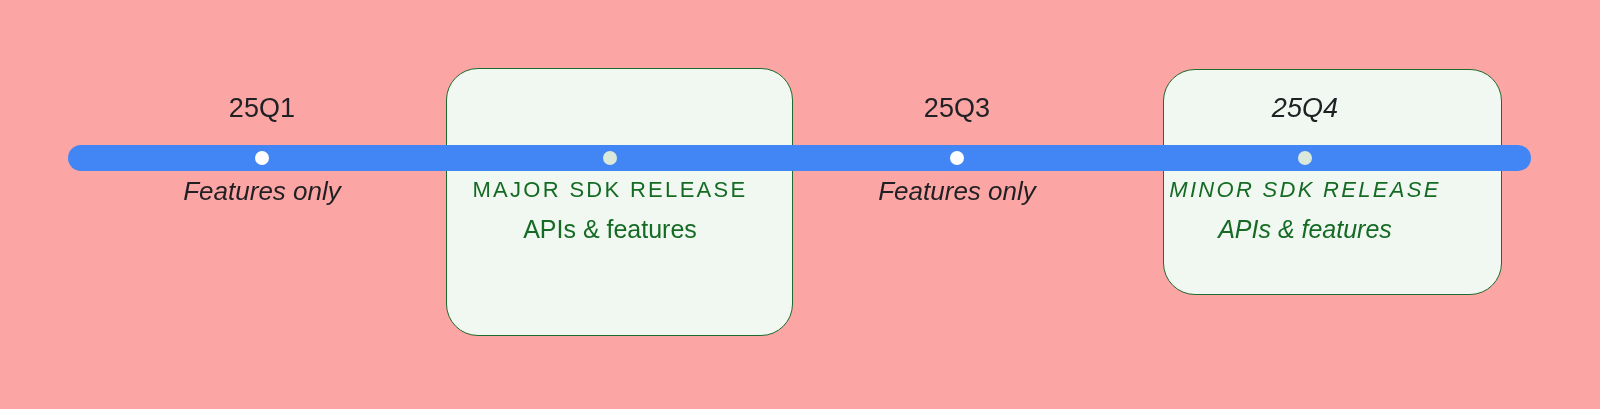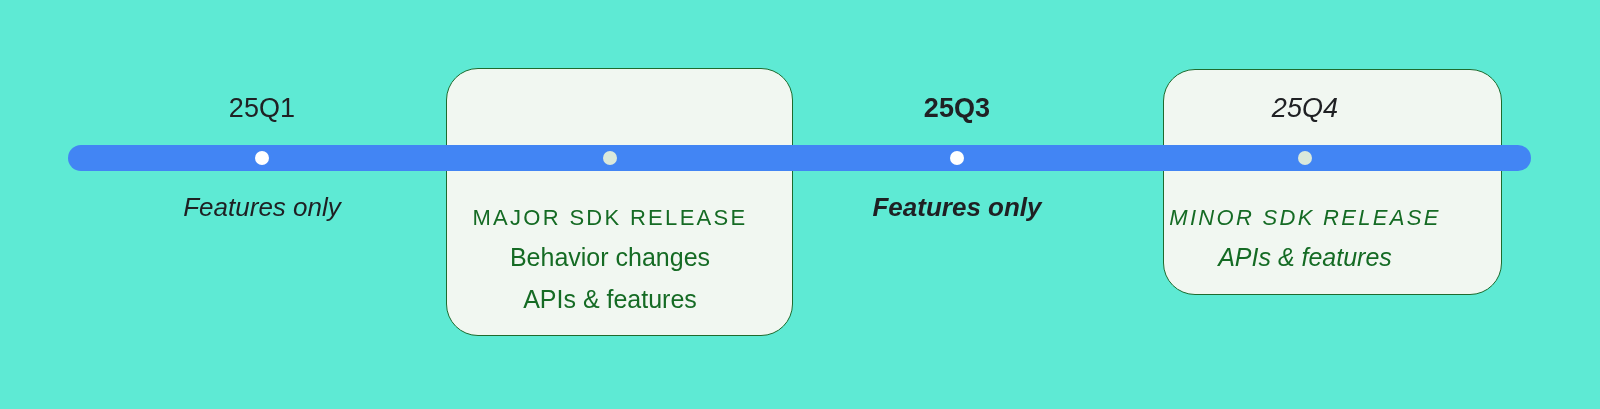--- a/index.html
+++ b/index.html
@@ -8,21 +8,21 @@
     background: #ffffff;
   }
   body {
     font-family: "Liberation Sans", sans-serif;
     -webkit-font-smoothing: antialiased;
   }
   #stage {
     position: relative;
     width: 1600px;
     height: 409px;
-    background: #5eead4;
+    background: #fca5a5;
     overflow: hidden;
   }
 
   
   .card {
     position: absolute;
     box-sizing: border-box;
     background: #f1f7f1;
     border: 1.6px solid #1e6b2e;
     border-radius: 32px;
@@ -73,40 +73,39 @@
     width: 100%;
     font-size: 27px;
     line-height: 34px;
     color: #202124;
     letter-spacing: 0.1px;
     white-space: nowrap;
   }
 
   .below {
     position: absolute;
-    top: 188px;
+    top: 172px;
     left: 0;
     width: 100%;
   }
 
   .note-italic {
     font-size: 26px;
     line-height: 38px;
     font-style: italic;
     color: #1f2023;
     white-space: nowrap;
   }
 
   .release-kicker {
     font-size: 22px;
     line-height: 36px;
     color: #156b24;
     letter-spacing: 2.3px;
     white-space: nowrap;
-    margin-top: 12px;
   }
 
   .release-line {
     font-size: 25px;
     line-height: 42px;
     color: #156b24;
     white-space: nowrap;
   }
 </style>
 </head>
@@ -127,26 +126,25 @@
   <div class="col" style="left:112px; width:300px;">
     <div class="quarter-label">25Q1</div>
     <div class="below">
       <div class="note-italic">Features only</div>
     </div>
   </div>
 
   <div class="col" style="left:460px; width:300px;">
     <div class="below">
       <div class="release-kicker">MAJOR SDK RELEASE</div>
-      <div class="release-line">Behavior changes</div>
       <div class="release-line">APIs &amp; features</div>
     </div>
   </div>
 
-  <div class="col" style="left:807px; width:300px;font-weight:bold;">
+  <div class="col" style="left:807px; width:300px;">
     <div class="quarter-label">25Q3</div>
     <div class="below">
       <div class="note-italic">Features only</div>
     </div>
   </div>
 
   <div class="col" style="left:1155px; width:300px;font-style:italic;">
     <div class="quarter-label">25Q4</div>
     <div class="below">
       <div class="release-kicker">MINOR SDK RELEASE</div>

